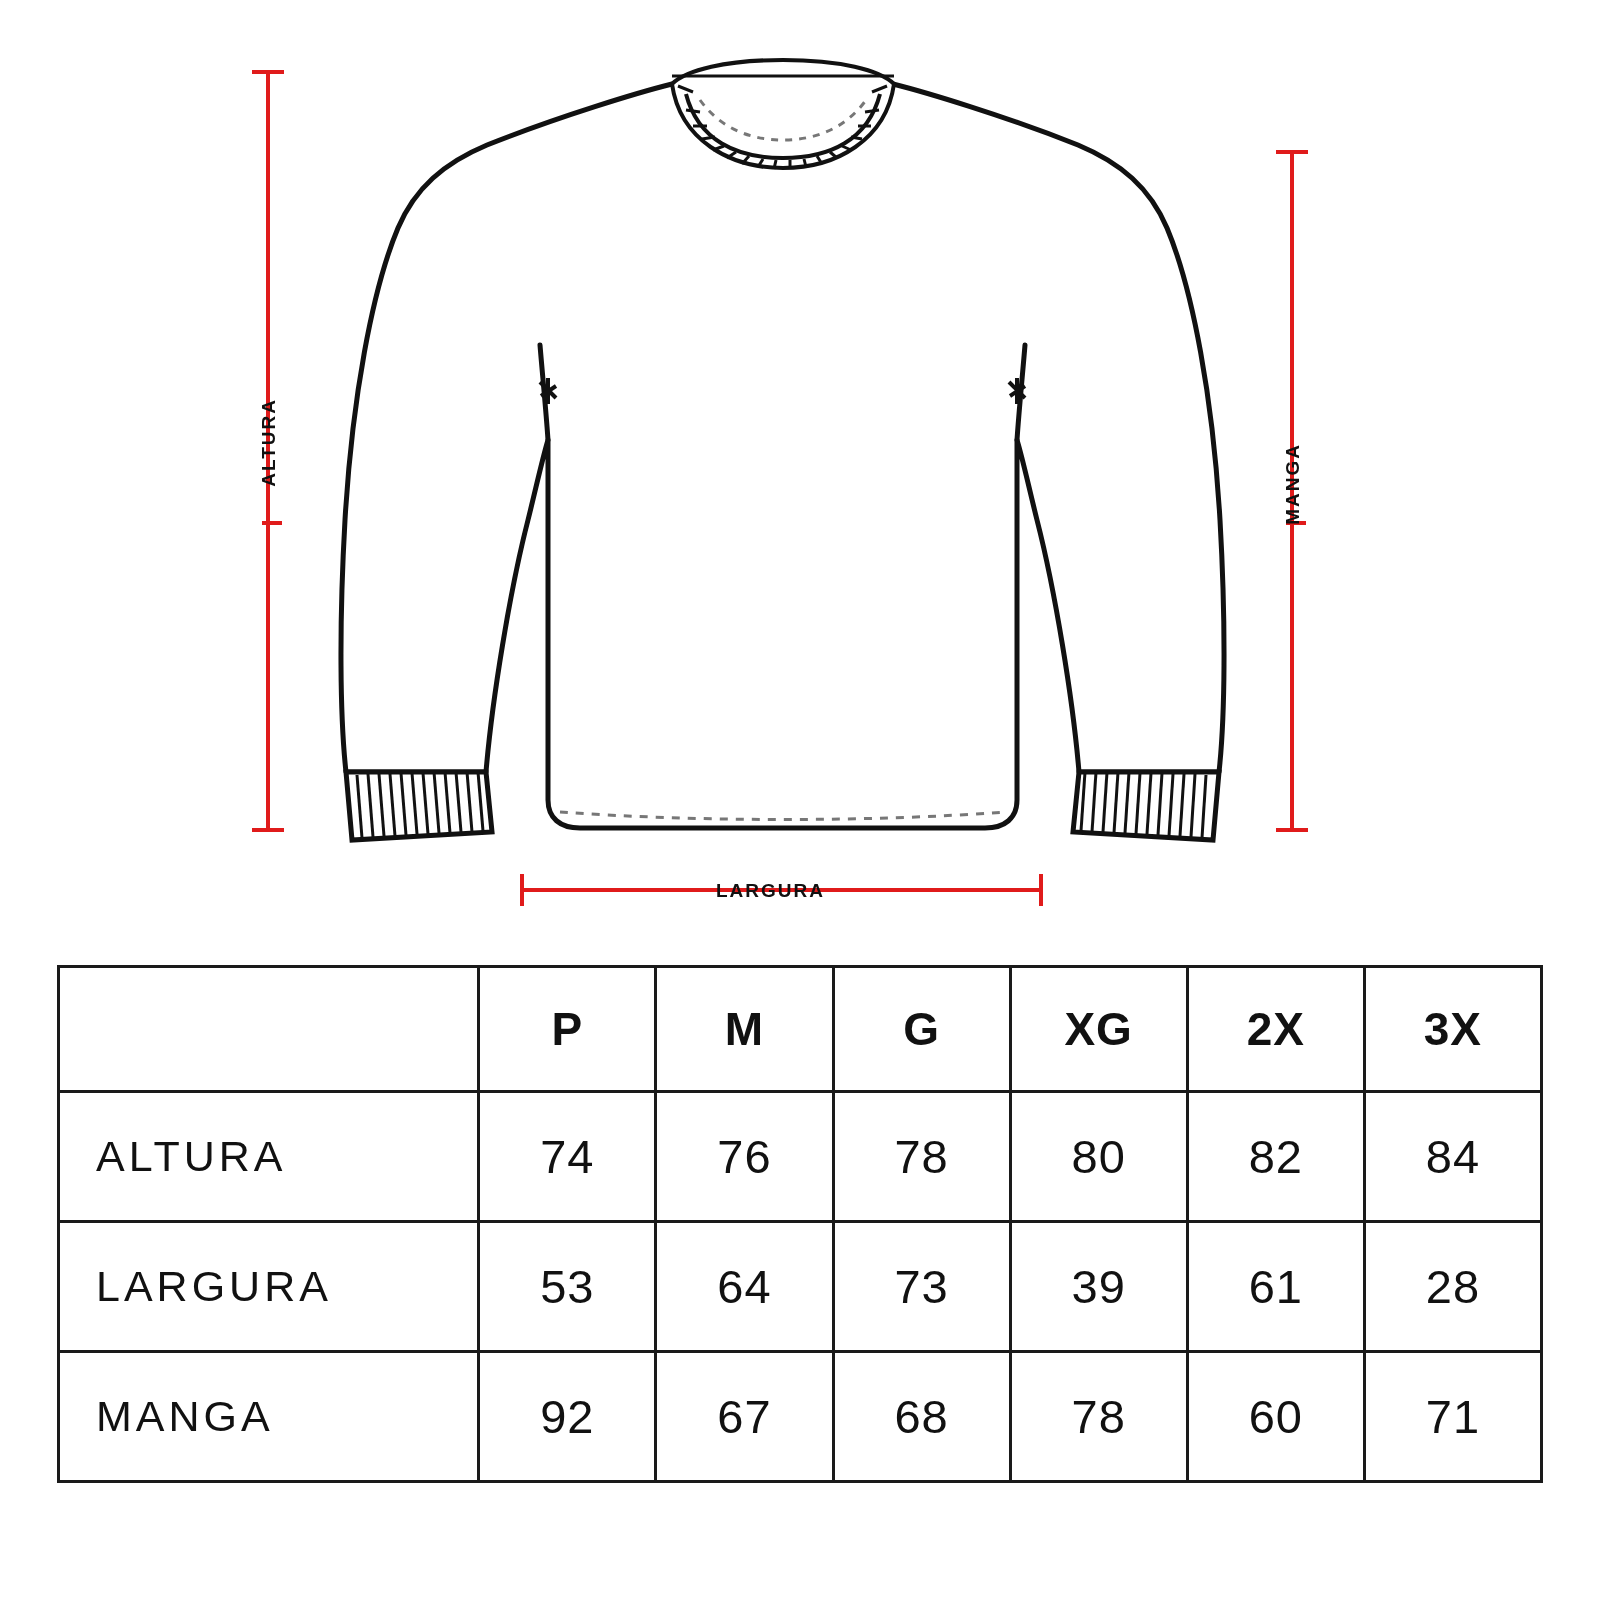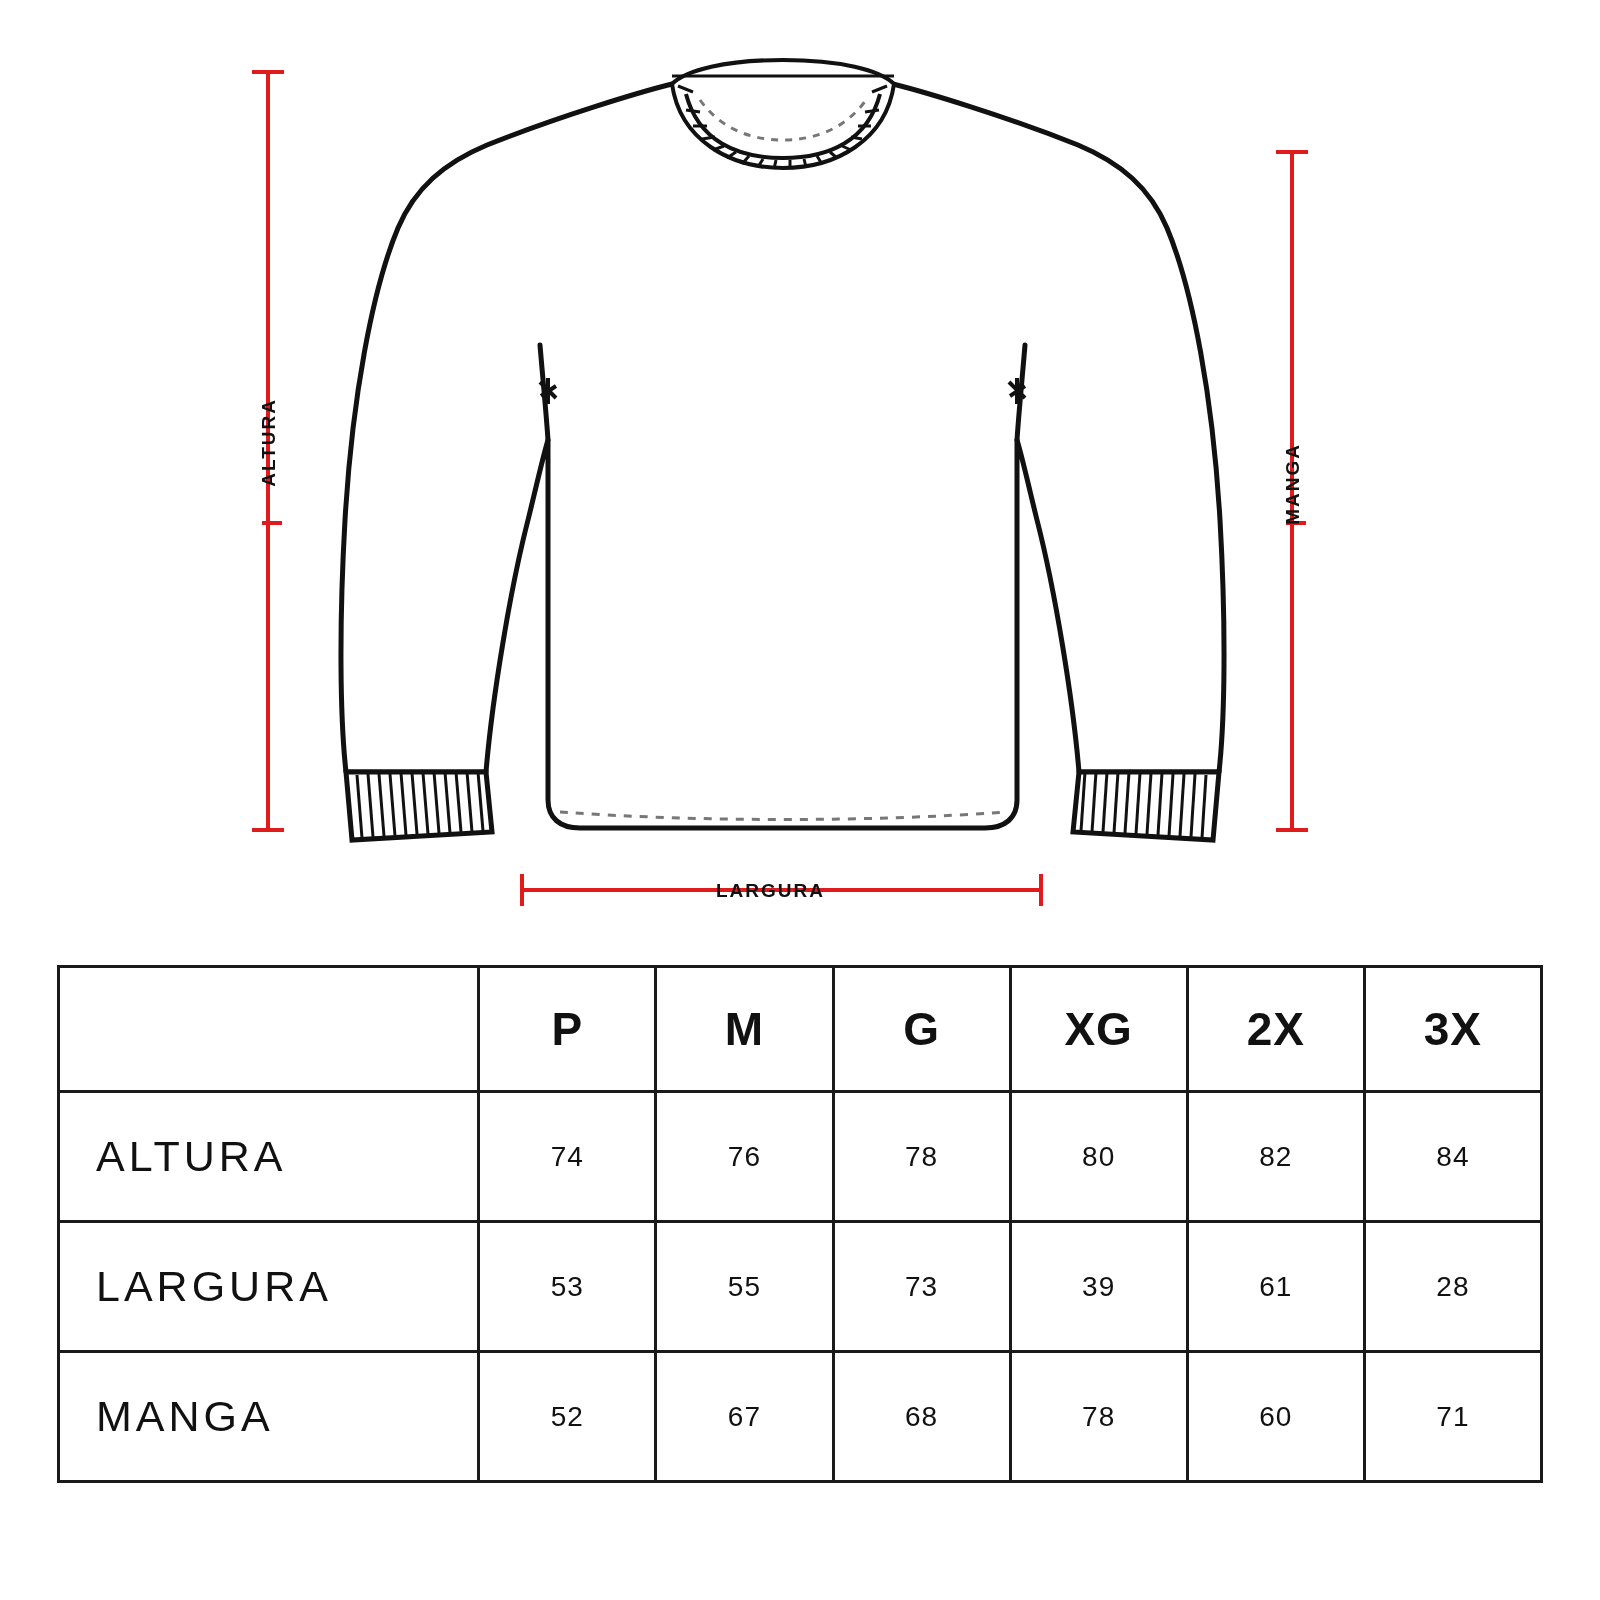--- a/index.html
+++ b/index.html
@@ -69,21 +69,21 @@
     height: 120px;
     font-size: 46px;
     font-weight: 700;
     letter-spacing: 1px;
   }
   #size-table thead th.corner {
     border-left: 3px solid #1a1a1a;
   }
   #size-table tbody td {
     height: 125px;
-    font-size: 28px;
+    font-size: 47px;
     letter-spacing: 1px;
   }
   #size-table tbody td.rowhead {
     text-align: left;
     padding-left: 36px;
     font-size: 43px;
     letter-spacing: 4px;
   }
   col.c-label { width: 420px; }
   col.c-size  { width: 177px; }
@@ -261,29 +261,29 @@
       <td>74</td>
       <td>76</td>
       <td>78</td>
       <td>80</td>
       <td>82</td>
       <td>84</td>
     </tr>
     <tr>
       <td class="rowhead">LARGURA</td>
       <td>53</td>
-      <td>55</td>
+      <td>64</td>
       <td>73</td>
       <td>39</td>
       <td>61</td>
       <td>28</td>
     </tr>
     <tr>
       <td class="rowhead">MANGA</td>
-      <td>52</td>
+      <td>92</td>
       <td>67</td>
       <td>68</td>
       <td>78</td>
       <td>60</td>
       <td>71</td>
     </tr>
   </tbody>
 </table>
 
 </body></html>

